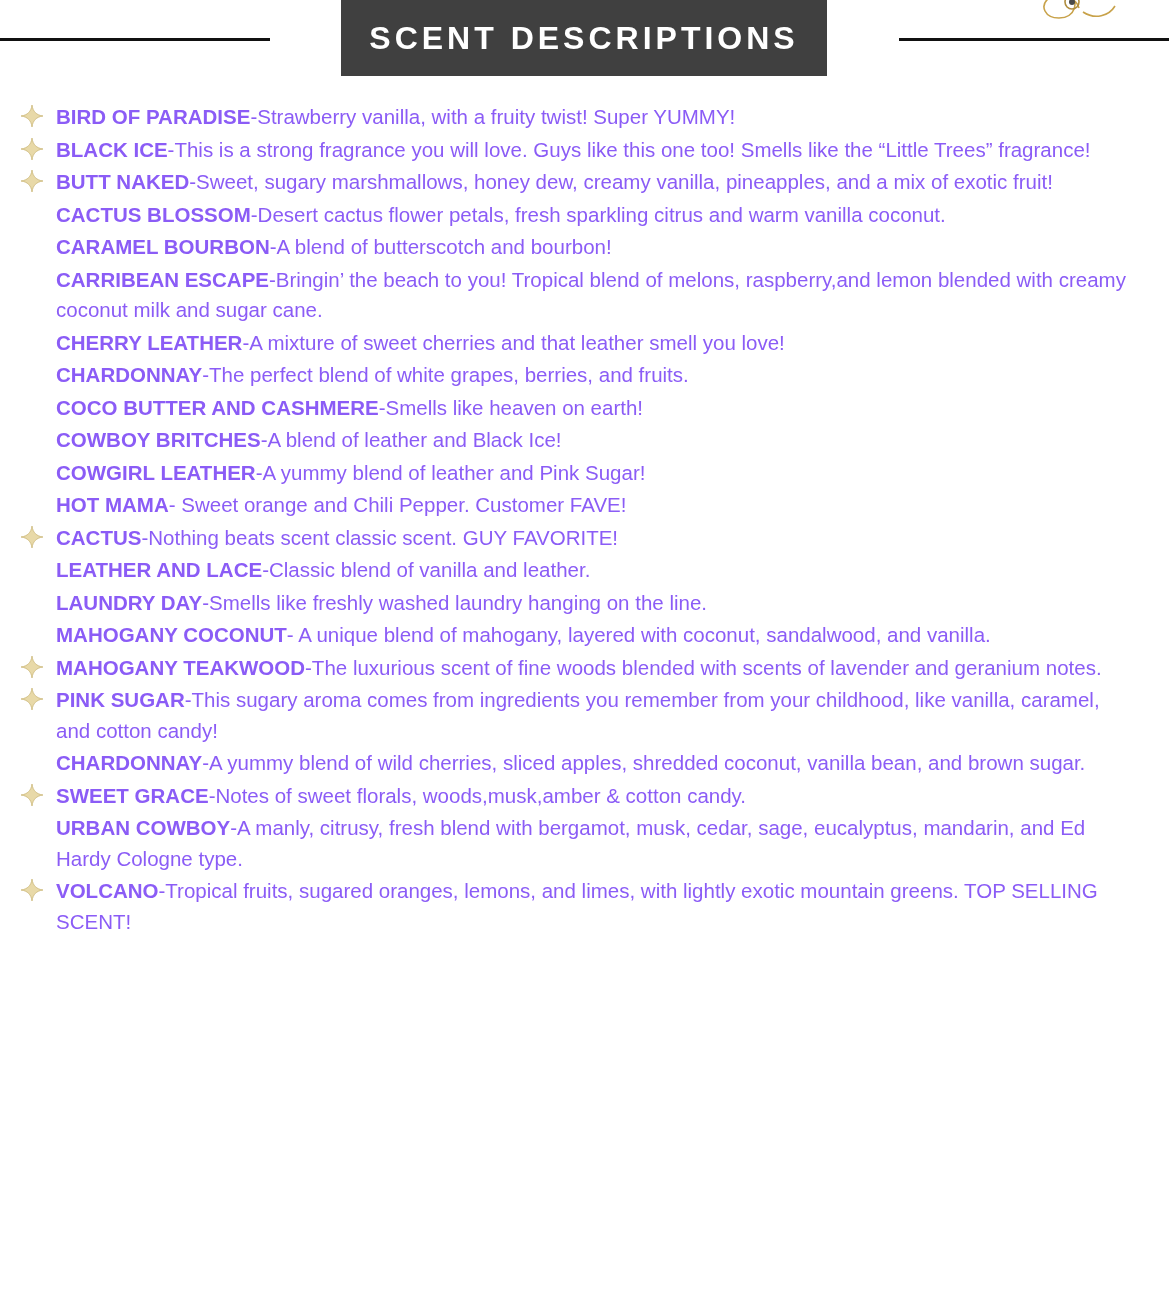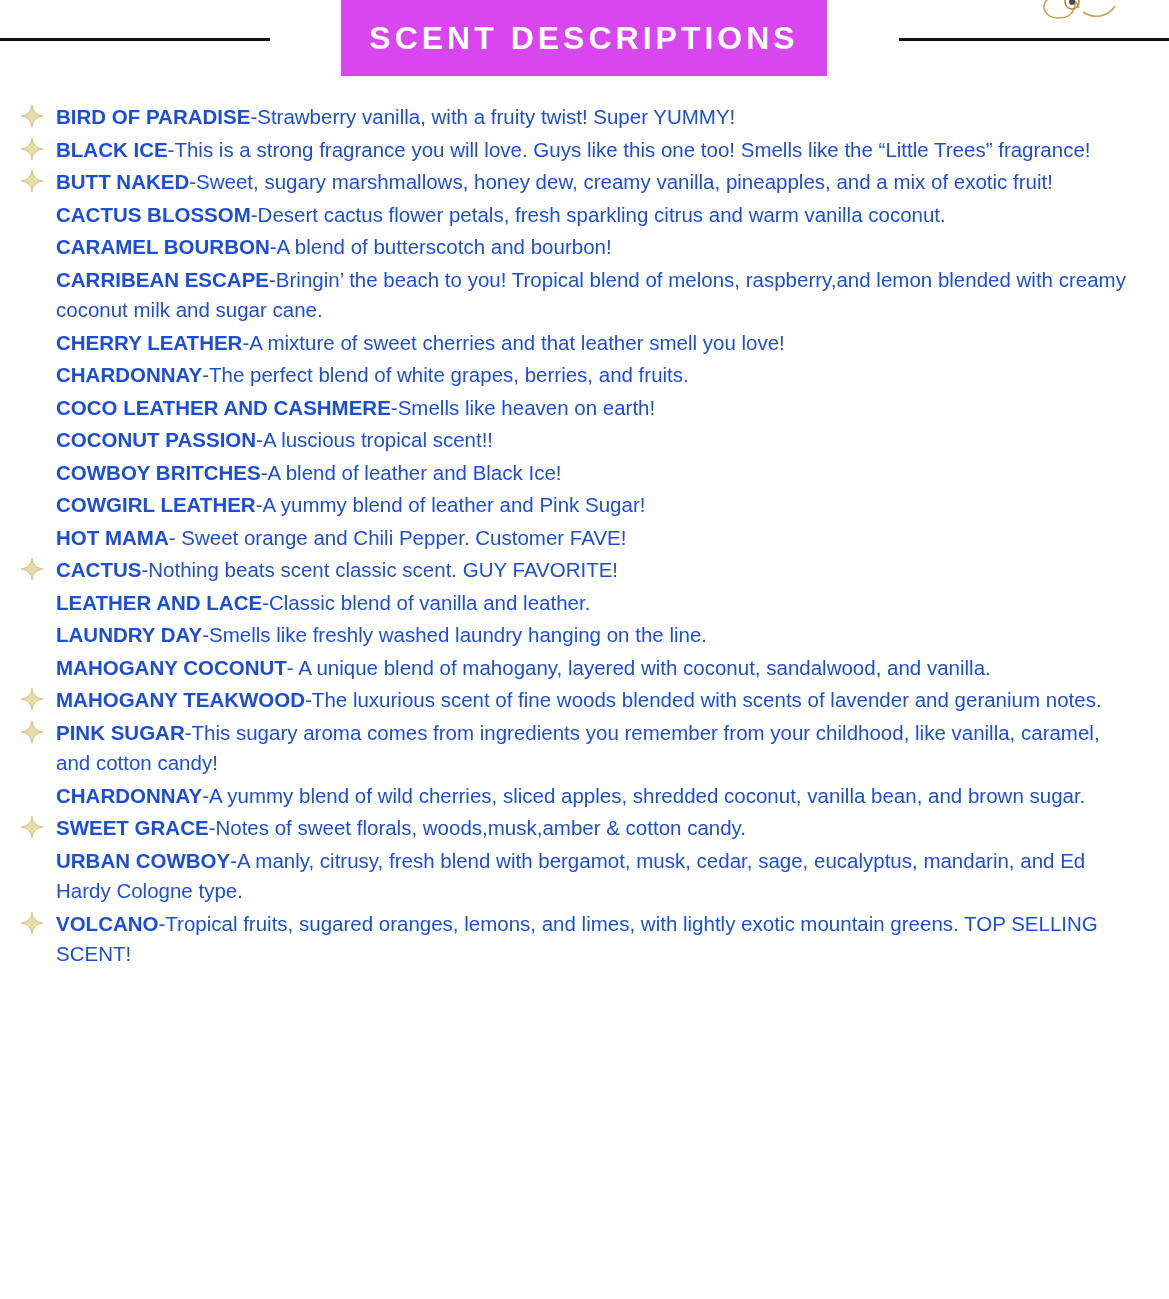--- a/index.html
+++ b/index.html
@@ -37,21 +37,21 @@
     width: 270px;
     height: 3px;
     background: #111111;
   }
   .title-band {
     position: absolute;
     left: 341px;
     top: 0;
     width: 486px;
     height: 76px;
-    background: #d946ef;
+    background: #404040;
     display: flex;
     align-items: center;
     justify-content: center;
   }
   .title-text {
     color: #ffffff;
     font-size: 32px;
     font-weight: bold;
     letter-spacing: 4px;
     font-family: "Liberation Sans", sans-serif;
@@ -69,21 +69,21 @@
     margin: 22px 0 0 0;
     padding: 0 34px 0 14px;
     list-style: none;
   }
   .scent-item {
     position: relative;
     padding-left: 42px;
     margin-bottom: 2px;
     font-size: 20.5px;
     line-height: 30.5px;
-    color: #1d4ed8;
+    color: #8b5cf6;
   }
   .scent-item .sparkle {
     position: absolute;
     left: 6px;
     top: 2px;
     width: 24px;
     height: 24px;
     display: block;
   }
   .scent-name {
@@ -123,22 +123,21 @@
           <path d="M12 1 C 12.9 7.6, 16.4 11.1, 23 12 C 16.4 12.9, 12.9 16.4, 12 23 C 11.1 16.4, 7.6 12.9, 1 12 C 7.6 11.1, 11.1 7.6, 12 1 Z" fill="#e8d9a8" stroke="#cbb878" stroke-width="0.8"></path>
         </svg></span><span class="scent-name">BLACK ICE</span><span class="scent-desc">-This is a strong fragrance you will love. Guys like this one too! Smells like the “Little Trees” fragrance!</span></li>
     <li class="scent-item"><span class="sparkle"><svg viewBox="0 0 24 24" width="24" height="24" aria-hidden="true">
           <path d="M12 1 C 12.9 7.6, 16.4 11.1, 23 12 C 16.4 12.9, 12.9 16.4, 12 23 C 11.1 16.4, 7.6 12.9, 1 12 C 7.6 11.1, 11.1 7.6, 12 1 Z" fill="#e8d9a8" stroke="#cbb878" stroke-width="0.8"></path>
         </svg></span><span class="scent-name">BUTT NAKED</span><span class="scent-desc">-Sweet, sugary marshmallows, honey dew, creamy vanilla, pineapples, and a mix of exotic fruit!</span></li>
     <li class="scent-item"><span class="scent-name">CACTUS BLOSSOM</span><span class="scent-desc">-Desert cactus flower petals, fresh sparkling citrus and warm vanilla coconut.</span></li>
     <li class="scent-item"><span class="scent-name">CARAMEL BOURBON</span><span class="scent-desc">-A blend of butterscotch and bourbon!</span></li>
     <li class="scent-item"><span class="scent-name">CARRIBEAN ESCAPE</span><span class="scent-desc">-Bringin’ the beach to you! Tropical blend of melons, raspberry,and lemon blended with creamy coconut milk and sugar cane.</span></li>
     <li class="scent-item"><span class="scent-name">CHERRY LEATHER</span><span class="scent-desc">-A mixture of sweet cherries and that leather smell you love!</span></li>
     <li class="scent-item"><span class="scent-name">CHARDONNAY</span><span class="scent-desc">-The perfect blend of white grapes, berries, and fruits.</span></li>
-    <li class="scent-item"><span class="scent-name">COCO LEATHER AND CASHMERE</span><span class="scent-desc">-Smells like heaven on earth!</span></li>
-    <li class="scent-item"><span class="scent-name">COCONUT PASSION</span><span class="scent-desc">-A luscious tropical scent!!</span></li>
+    <li class="scent-item"><span class="scent-name">COCO BUTTER AND CASHMERE</span><span class="scent-desc">-Smells like heaven on earth!</span></li>
     <li class="scent-item"><span class="scent-name">COWBOY BRITCHES</span><span class="scent-desc">-A blend of leather and Black Ice!</span></li>
     <li class="scent-item"><span class="scent-name">COWGIRL LEATHER</span><span class="scent-desc">-A yummy blend of leather and Pink Sugar!</span></li>
     <li class="scent-item"><span class="scent-name">HOT MAMA</span><span class="scent-desc">- Sweet orange and Chili Pepper. Customer FAVE!</span></li>
     <li class="scent-item"><span class="sparkle"><svg viewBox="0 0 24 24" width="24" height="24" aria-hidden="true">
           <path d="M12 1 C 12.9 7.6, 16.4 11.1, 23 12 C 16.4 12.9, 12.9 16.4, 12 23 C 11.1 16.4, 7.6 12.9, 1 12 C 7.6 11.1, 11.1 7.6, 12 1 Z" fill="#e8d9a8" stroke="#cbb878" stroke-width="0.8"></path>
         </svg></span><span class="scent-name">CACTUS</span><span class="scent-desc">-Nothing beats scent classic scent. GUY FAVORITE!</span></li>
     <li class="scent-item"><span class="scent-name">LEATHER AND LACE</span><span class="scent-desc">-Classic blend of vanilla and leather.</span></li>
     <li class="scent-item"><span class="scent-name">LAUNDRY DAY</span><span class="scent-desc">-Smells like freshly washed laundry hanging on the line.</span></li>
     <li class="scent-item"><span class="scent-name">MAHOGANY COCONUT</span><span class="scent-desc">- A unique blend of mahogany, layered with coconut, sandalwood, and vanilla.</span></li>
     <li class="scent-item"><span class="sparkle"><svg viewBox="0 0 24 24" width="24" height="24" aria-hidden="true">

